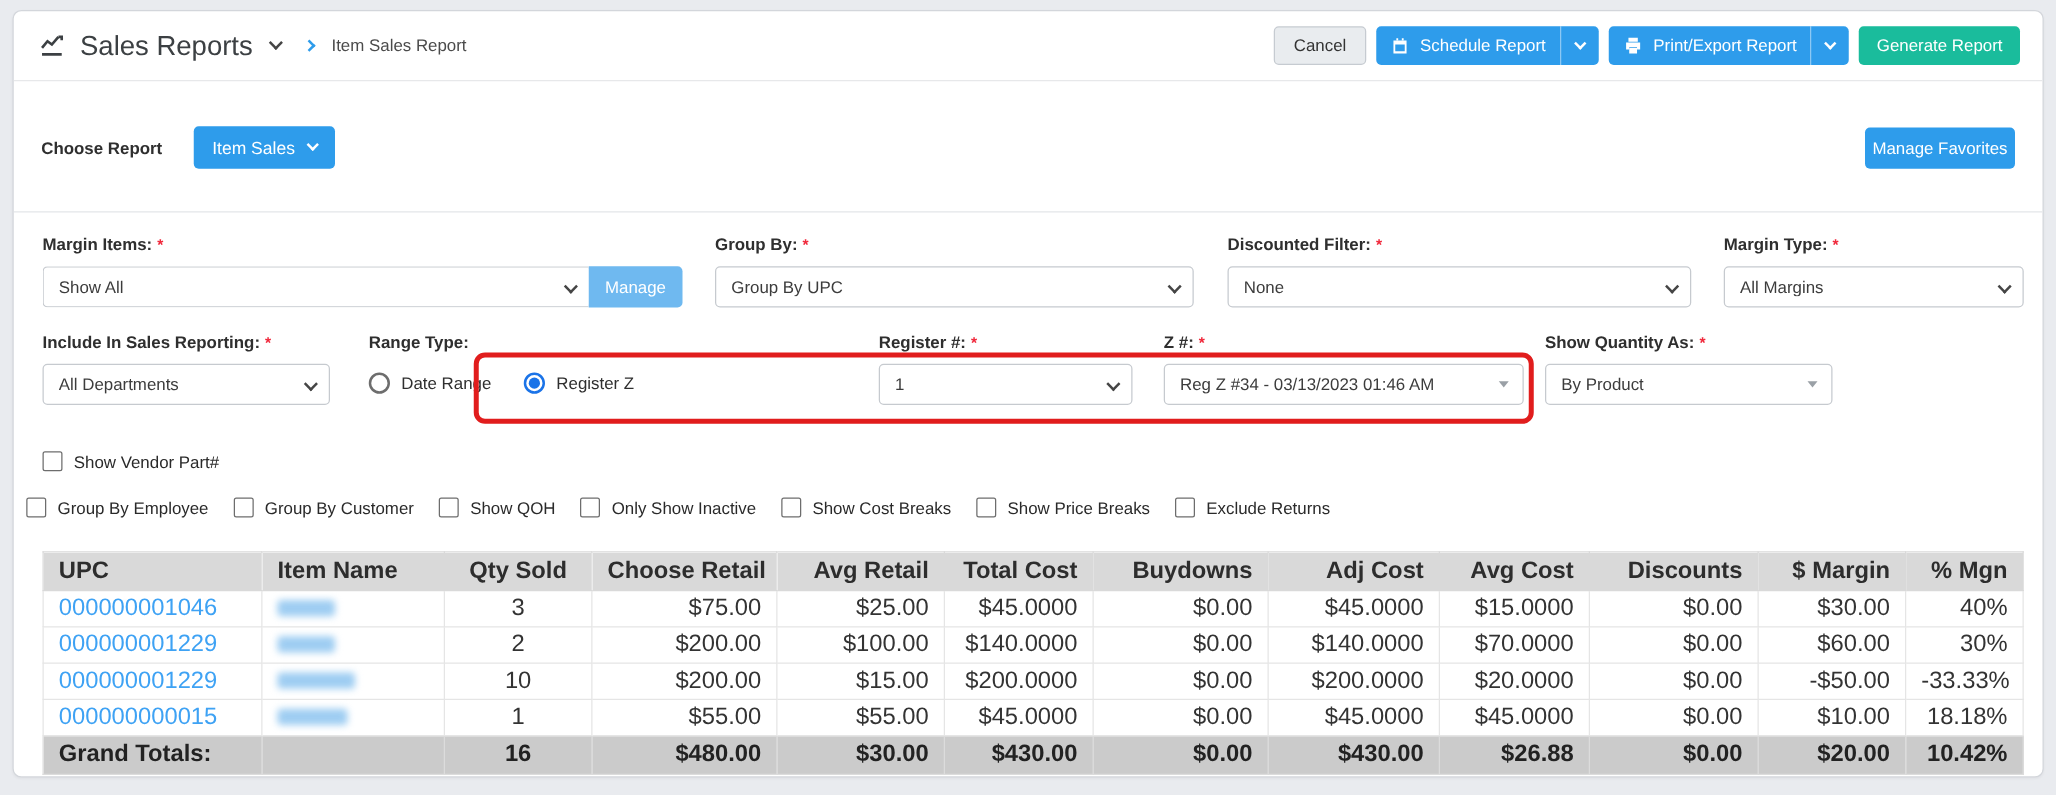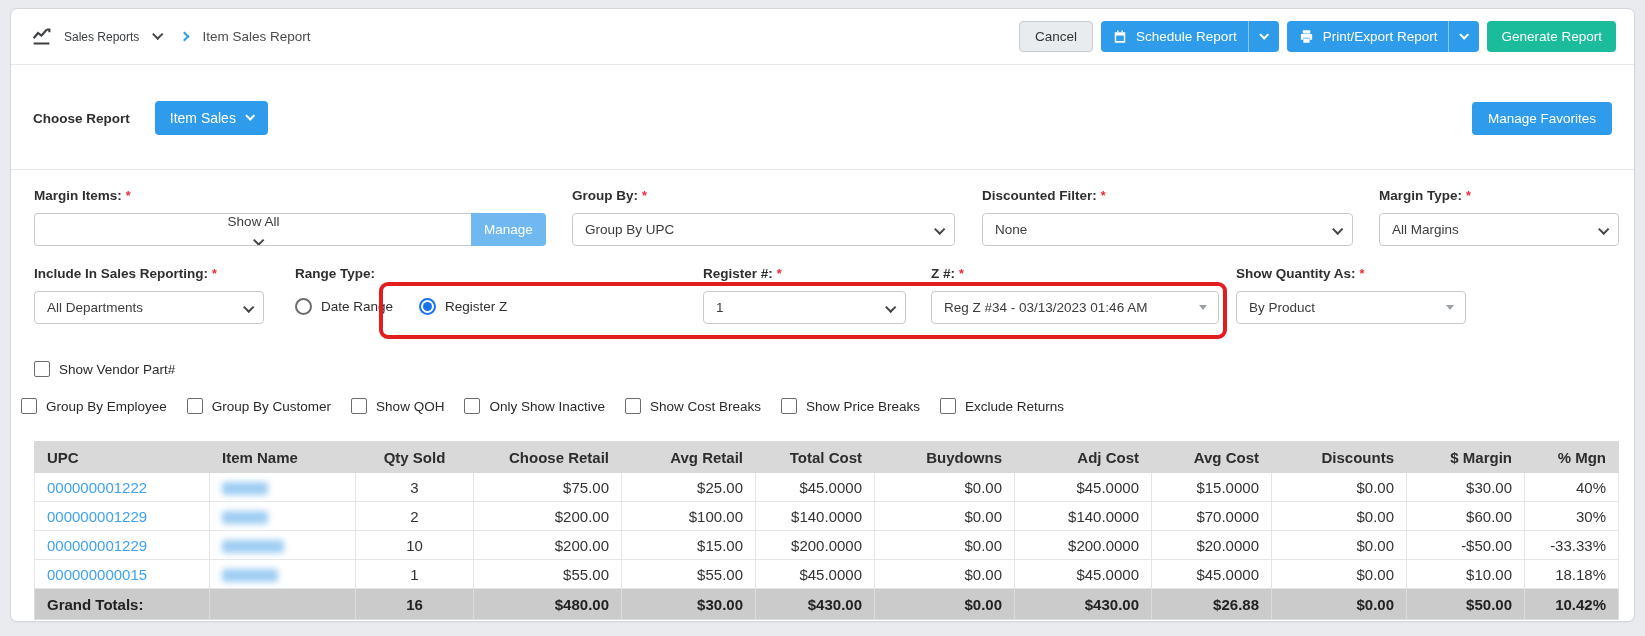--- a/index.html
+++ b/index.html
@@ -5,21 +5,21 @@
   * { box-sizing: border-box; margin: 0; padding: 0; }
   html,body { width:1645px; height:636px; font-family:"Liberation Sans", sans-serif; background:#e9ebef; overflow:hidden; }
 
   .card { position:absolute; left:10px; top:8px; width:1625px; height:614px; background:#fff;
           border:1px solid #d3d6db; border-radius:7px; box-shadow:0 1px 2px rgba(0,0,0,.04); overflow:hidden; }
 
   
   .topbar { height:56px; display:flex; align-items:center; justify-content:space-between;
             padding:0 18px 0 20px; border-bottom:1px solid #e7e8ea; }
   .tb-left { display:flex; align-items:center; }
-  .tb-title { font-size:12px; color:#3c4043; margin-left:12px; }
+  .tb-title { font-size:22px; color:#3c4043; margin-left:12px; }
   .chev { display:inline-block; width:8px; height:8px; border-right:2px solid #454545;
           border-bottom:2px solid #454545; transform:rotate(45deg) translateY(-1px); }
   .tb-chev { margin-left:14px; margin-top:-4px; }
   .bc-chev { width:7px; height:7px; border-color:#2e9ceb; transform:rotate(-45deg); margin:0 14px 0 20px; }
   .tb-crumb { font-size:13.5px; color:#4b4b4b; }
 
   .tb-right { display:flex; align-items:center; gap:8px; }
   .btn { display:inline-flex; align-items:center; justify-content:center; border:none; border-radius:4px;
          font-family:"Liberation Sans",sans-serif; font-size:13.5px; cursor:pointer; height:31px; }
   .btn-cancel { background:#e9ecef; border:1px solid #c6cbd1; color:#333; padding:0 15px; }
@@ -27,61 +27,61 @@
   .btn-teal { background:#1abc9c; color:#fff; padding:0 14px; }
   .btn-divider { width:1px; align-self:stretch; background:rgba(255,255,255,.45); margin:0 2px; }
   .chev-white { width:7px; height:7px; border-color:#fff; margin-top:-3px; }
   .bicon { display:inline-flex; }
 
   
   .choose-row { margin-top:36px; padding:0 22px; display:flex; align-items:center; justify-content:space-between; height:34px; }
   .choose-left { display:flex; align-items:center; }
   .flabel-plain { font-size:13.5px; font-weight:bold; color:#2f2f2f; }
   .btn-itemsales { height:34px; padding:0 15px; font-size:14px; gap:10px; margin-left:25px; }
-  .btn-managefav { height:33px; padding:0 16px; }
+  .btn-managefav { height:33px; padding:0 6px; }
 
   .divider { margin-top:34px; border-top:1px solid #e4e6e9; }
 
   
   .frow { position:relative; width:100%; }
   .frow1 { height:78px; margin-top:18px; }
   .frow2 { height:84px; }
   .field { position:absolute; top:0; }
   .flabel { font-size:13.5px; font-weight:bold; color:#2f2f2f; height:20px; white-space:nowrap; }
   .req { color:#f0273a; margin-left:4px; font-size:12.5px; }
   .ctlrow { display:flex; margin-top:5px; }
   .select { height:33px; background:#fff; border:1px solid #c6cacf; border-radius:4px;
             display:flex; align-items:center; justify-content:space-between; padding:0 11px 0 12px;
             font-size:13.5px; color:#3c3c3c; cursor:pointer; white-space:nowrap; overflow:hidden; }
   .selval { overflow:hidden; text-overflow:ellipsis; }
   .sel-chev { flex:0 0 auto; margin-left:8px; }
   .tri { flex:0 0 auto; margin-left:8px; width:0; height:0; border-left:4.5px solid transparent;
          border-right:4.5px solid transparent; border-top:5.5px solid #9aa0a6; }
   .manage-btn { background:#6fb9f0; color:#fff; border-radius:0 4px 4px 0; padding:0 13px; height:33px; font-size:13.5px; }
-  .sel-attached { border-radius:4px 0 0 4px; border-right:none;flex-direction:column; }
+  .sel-attached { border-radius:4px 0 0 4px; border-right:none; }
 
   .radio-row { display:flex; align-items:center; gap:26px; margin-top:12px; }
   .radio { display:flex; align-items:center; gap:9px; cursor:pointer; font-size:13.5px; color:#2f2f2f; white-space:nowrap; }
   .rdot { width:17px; height:17px; border-radius:50%; border:2px solid #6d6d6d; background:#fff;
           display:flex; align-items:center; justify-content:center; }
   .radio.on .rdot { border-color:#1a73e8; }
   .radio.on .rdot::after { content:""; width:9px; height:9px; border-radius:50%; background:#1a73e8; }
 
   .red-box { position:absolute; left:368px; top:16px; width:848px; height:57px;
              border:4px solid #e11d1d; border-radius:9px; pointer-events:none; z-index:5; }
 
   
   .vendor-row { padding-left:23px; margin-top:9px; height:20px; display:flex; align-items:center; }
   .checks-row { padding-left:10px; margin-top:17px; height:20px; display:flex; align-items:center; gap:20px; }
   .ck { display:flex; align-items:center; gap:9px; cursor:pointer; font-size:13.5px; color:#2a2a2a; white-space:nowrap; }
   .ckbox { width:16px; height:16px; border:1.5px solid #6d6d6d; border-radius:2px; background:#fff; flex:0 0 auto; }
 
   
   table { border-collapse:collapse; table-layout:fixed; width:1584px; margin:25px 0 0 23px;
-          font-size:15px; }
+          font-size:19px; }
   thead th { background:#d9d9d9; color:#2d2d2d; font-weight:bold; height:31px; padding:0 12px;
              border:1px solid #d9d9d9; white-space:nowrap; overflow:hidden; }
   tbody td { height:29px; border:1px solid #e5e5e5; padding:0 12px; color:#333; background:#fff;
              white-space:nowrap; overflow:hidden; }
   tfoot td { background:#cbcbcb; color:#222; font-weight:bold; height:31px; padding:0 12px;
              border:1px solid #dcdcdc; white-space:nowrap; }
   .al-l { text-align:left; } .al-c { text-align:center; } .al-r { text-align:right; }
   td a { color:#3ea2f4; text-decoration:none; cursor:pointer; }
   .blur { display:inline-block; height:13px; border-radius:3px; background:#9ecdf2; filter:blur(3px); vertical-align:middle; }
 
@@ -313,21 +313,21 @@
           <th class="al-r">Buydowns</th>
           <th class="al-r">Adj Cost</th>
           <th class="al-r">Avg Cost</th>
           <th class="al-r">Discounts</th>
           <th class="al-r">$ Margin</th>
           <th class="al-r">% Mgn</th>
         </tr>
       </thead>
     <tbody id="bodyRows">
         <tr>
-          <td class="al-l"><a>000000001222</a></td>
+          <td class="al-l"><a>000000001046</a></td>
           <td class="al-l"><span class="blur" style="width: 46px;"></span></td>
           <td class="al-c">3</td>
           <td class="al-r">$75.00</td>
           <td class="al-r">$25.00</td>
           <td class="al-r">$45.0000</td>
           <td class="al-r">$0.00</td>
           <td class="al-r">$45.0000</td>
           <td class="al-r">$15.0000</td>
           <td class="al-r">$0.00</td>
           <td class="al-r">$30.00</td>
@@ -381,19 +381,19 @@
           <td class="al-l">Grand Totals:</td>
           <td class="al-l"></td>
           <td class="al-c">16</td>
           <td class="al-r">$480.00</td>
           <td class="al-r">$30.00</td>
           <td class="al-r">$430.00</td>
           <td class="al-r">$0.00</td>
           <td class="al-r">$430.00</td>
           <td class="al-r">$26.88</td>
           <td class="al-r">$0.00</td>
-          <td class="al-r">$50.00</td>
+          <td class="al-r">$20.00</td>
           <td class="al-r">10.42%</td>
         </tr>
       </tfoot>
   </table>
 
 </div>
 
 </body></html>

